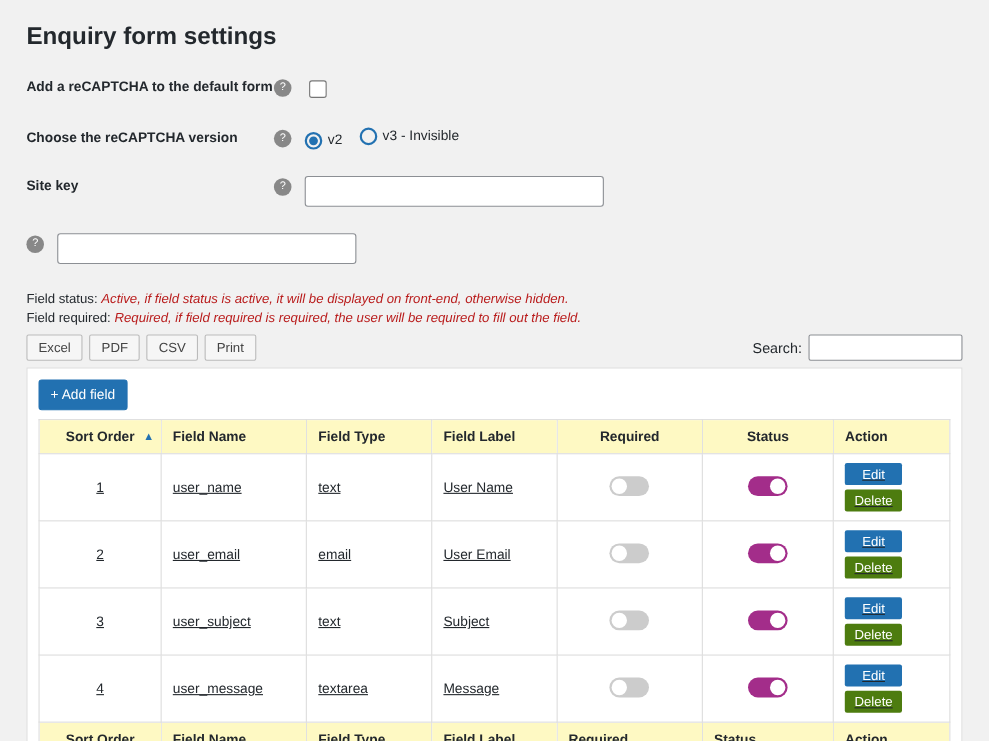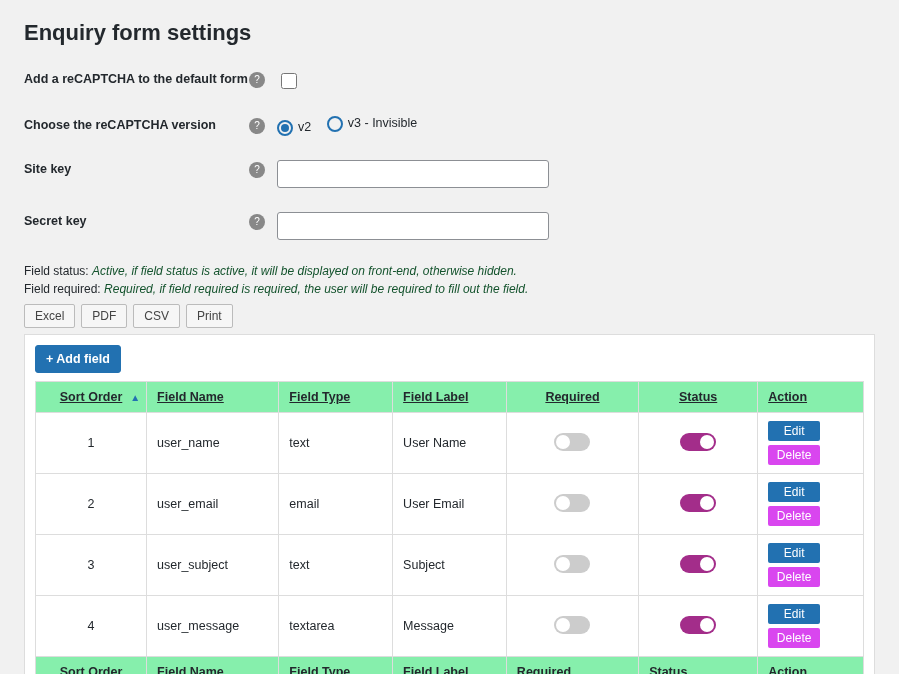--- a/index.html
+++ b/index.html
@@ -71,21 +71,21 @@
     border-radius: 3px;
     background: #fff;
     padding: 2px 6px;
     font-size: 13px;
   }
   .fields-area {
     margin-left: 0;
   }
   .hint-line { font-size: 12px; margin-bottom: 4px; }
   .hint-line b { font-weight: normal; }
-  .hint-line i { font-style: italic; color: #14532d; }
+  .hint-line i { font-style: italic; color: #b91c1c; }
   .toolbar-row {
     display: flex;
     justify-content: space-between;
     align-items: center;
     margin: 8px 0 6px 0;
   }
   .export-btns { display: flex; gap: 6px; }
   .btn-gray {
     background: #f6f6f6;
     border: 1px solid #bbb;
@@ -104,45 +104,44 @@
   .table-wrap {
     background: #fff;
     border: 1px solid #ddd;
     padding: 10px;
   }
   .btn-add {
     background: #2271b1;
     color: #fff;
     border: 1px solid #2271b1;
     font-size: 12.5px;
-    font-weight: bold;
+    font-weight: normal;
     padding: 6px 10px;
     border-radius: 3px;
     cursor: pointer;
     margin-bottom: 8px;
   }
   table.dt {
     width: 100%;
     border-collapse: collapse;
     table-layout: fixed;
   }
   table.dt th, table.dt td {
     border: 1px solid #ddd;
     padding: 8px 10px;
     font-size: 12.5px;
     text-align: left;
     vertical-align: middle;
   }
   table.dt th {
-    background: #86efac;
+    background: #fef9c3;
     font-weight: bold;
     position: relative;
-    text-decoration: underline;
-  }
-  table.dt tbody td { height: 54px; }
+  }
+  table.dt tbody td { height: 54px; text-decoration: underline; }
   .sort-ind { color: #2271b1; font-size: 10px; position: absolute; right: 6px; top: 10px;}
   .col-order { width: 84px; text-align: center !important; }
   .col-name { width: 100px; }
   .col-type { width: 86px; }
   .col-label { width: 86px; }
   .col-req { width: 100px; text-align: center !important;}
   .col-stat { width: 90px; text-align: center !important;}
   .col-act { width: 80px; }
   .toggle {
     width: 36px; height: 18px; border-radius: 9px;
@@ -155,21 +154,21 @@
   .toggle.off { background:#ccc; }
   .toggle.off::after { left:2px; }
   .toggle.on { background:#a32d8a; }
   .toggle.on::after { right:2px; }
   .btn-edit, .btn-del {
     display:block; width:52px; text-align:center;
     color:#fff; font-size:12px; padding:3px 0; border-radius:2px;
     border:none; cursor:pointer; margin-bottom:4px;
   }
   .btn-edit { background:#2271b1; }
-  .btn-del { background:#d946ef; margin-bottom:0;}
+  .btn-del { background:#4d7c0f; margin-bottom:0;}
   tfoot th { font-weight: bold; }
 </style>
 </head>
 <body>
 
 <h2 class="page-title">Enquiry form settings</h2>
 
 <div class="form-row">
   <div class="label">Add a reCAPTCHA to the default form</div>
   <div class="help-icon">?</div>
@@ -195,21 +194,20 @@
 
 <div class="form-row">
   <div class="label">Site key</div>
   <div class="help-icon">?</div>
   <div class="control">
     <input type="text" class="text-input" value="" style="">
   </div>
 </div>
 
 <div class="form-row">
-  <div class="label">Secret key</div>
   <div class="help-icon">?</div>
   <div class="control">
     <input type="text" class="text-input" value="" style="">
   </div>
 </div>
 
 <div class="form-row" style="align-items:flex-start;">
   <div class="control fields-area">
 
     <div class="hint-line">
@@ -219,20 +217,24 @@
       <b>Field required:</b> <i>Required, if field required is required, the user will be required to fill out the field.</i>
     </div>
 
     <div class="toolbar-row">
       <div class="export-btns" id="export-btns">
           <button class="btn-gray">Excel</button>
           <button class="btn-gray">PDF</button>
           <button class="btn-gray">CSV</button>
           <button class="btn-gray">Print</button>
         </div>
+      <div class="search-wrap">
+        <span>Search:</span>
+        <input type="text" value="" style="">
+      </div>
     </div>
 
     <div class="table-wrap">
       <button class="btn-add">+ Add field</button>
 
       <table class="dt">
         <thead>
           <tr>
             <th class="col-order">
               <span>Sort Order</span>

